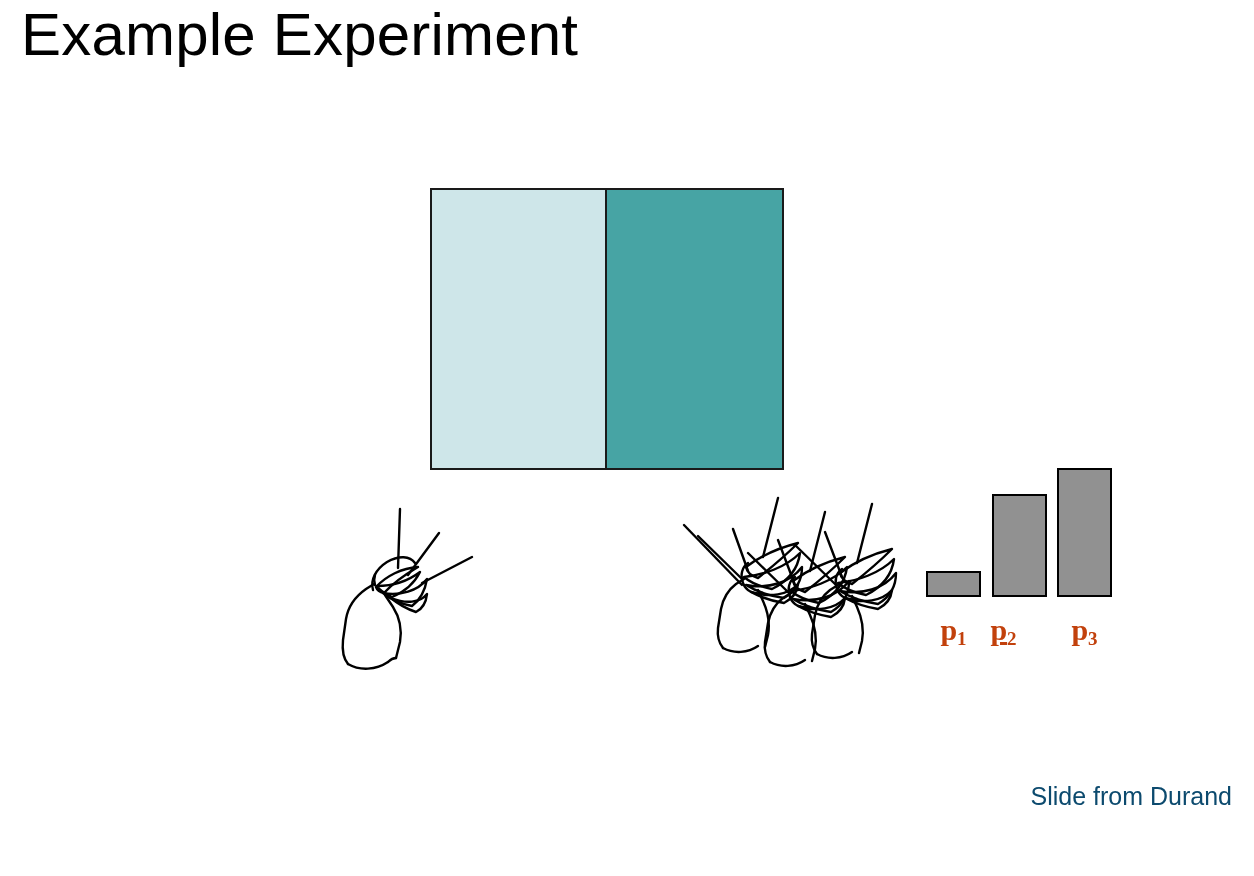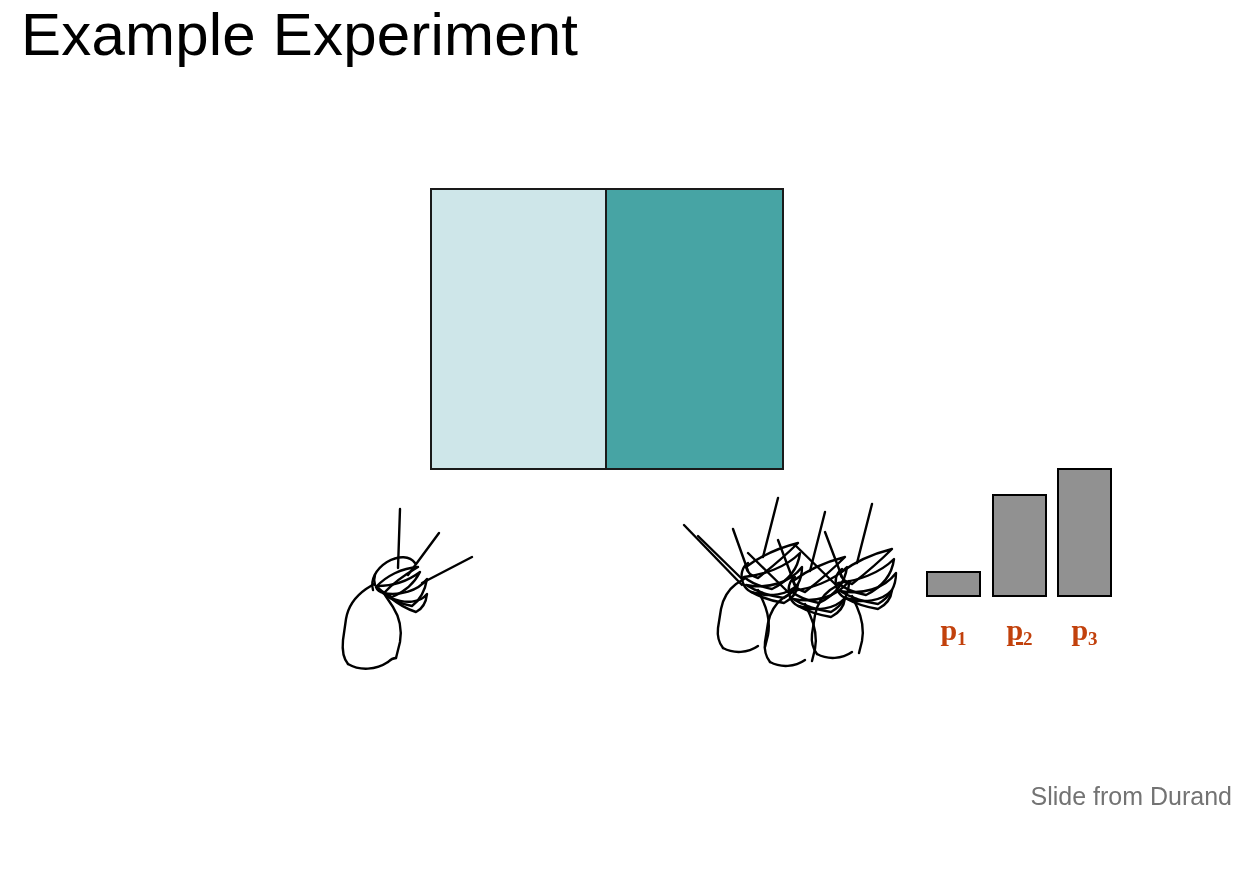--- a/index.html
+++ b/index.html
@@ -176,21 +176,21 @@
       <line x1="165" y1="99" x2="125" y2="60"></line>
     </g>
   </svg>
 
   <div id="bar-chart">
     <div class="bar" style="left: 6px; width: 55px; height: 25.8px; background: rgb(145, 145, 145); border-color: rgb(0, 0, 0);"></div>
     <div class="bar" style="left: 72px; width: 55px; height: 103.2px; background: rgb(145, 145, 145); border-color: rgb(0, 0, 0);"></div>
     <div class="bar" style="left: 137px; width: 55px; height: 129px; background: rgb(145, 145, 145); border-color: rgb(0, 0, 0);"></div>
 
     <div class="bar-label" style="left:6px; width:55px;">p<sub>1</sub></div>
-    <div class="bar-label" style="left:72px; width:55px;text-decoration:underline;">p<sub>2</sub></div>
+    <div class="bar-label" style="left:56px; width:55px;text-decoration:underline;">p<sub>2</sub></div>
     <div class="bar-label" style="left:137px; width:55px;margin-top:25px;">p<sub>3</sub></div>
   </div>
 
-  <div id="attribution" style="color: #737373;">
+  <div id="attribution" style="color: #0c4a6e;">
     <div>Slide from Durand</div>
   </div>
 
 </div>
 
 </body></html>

